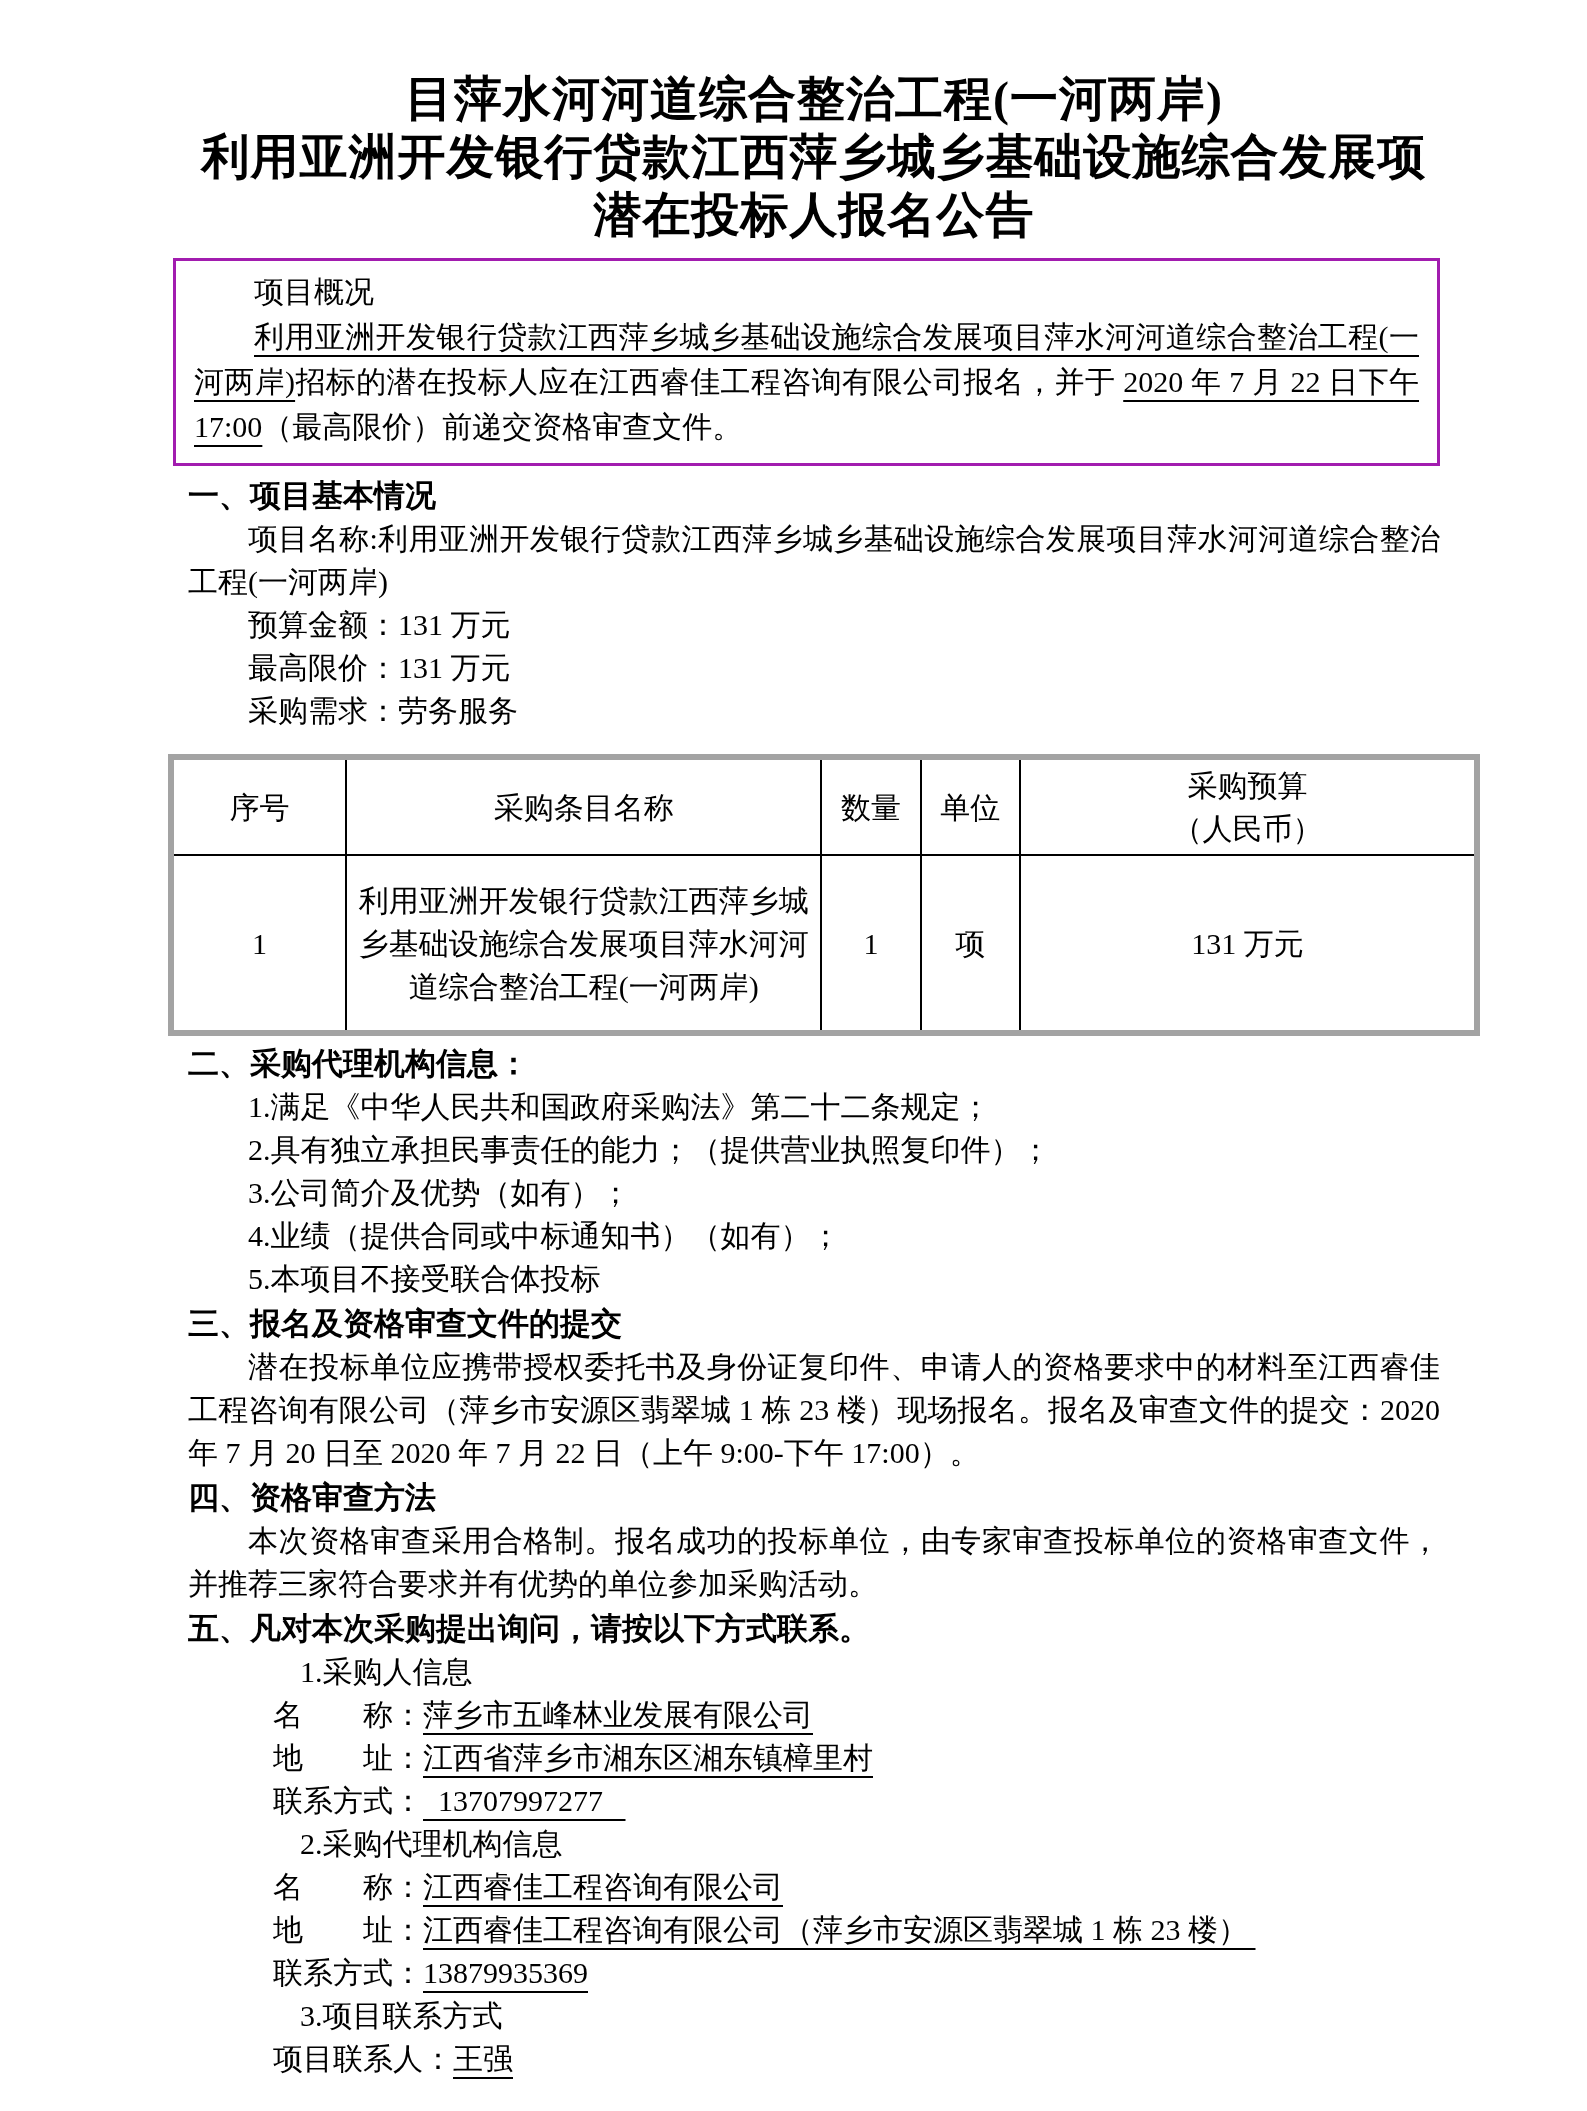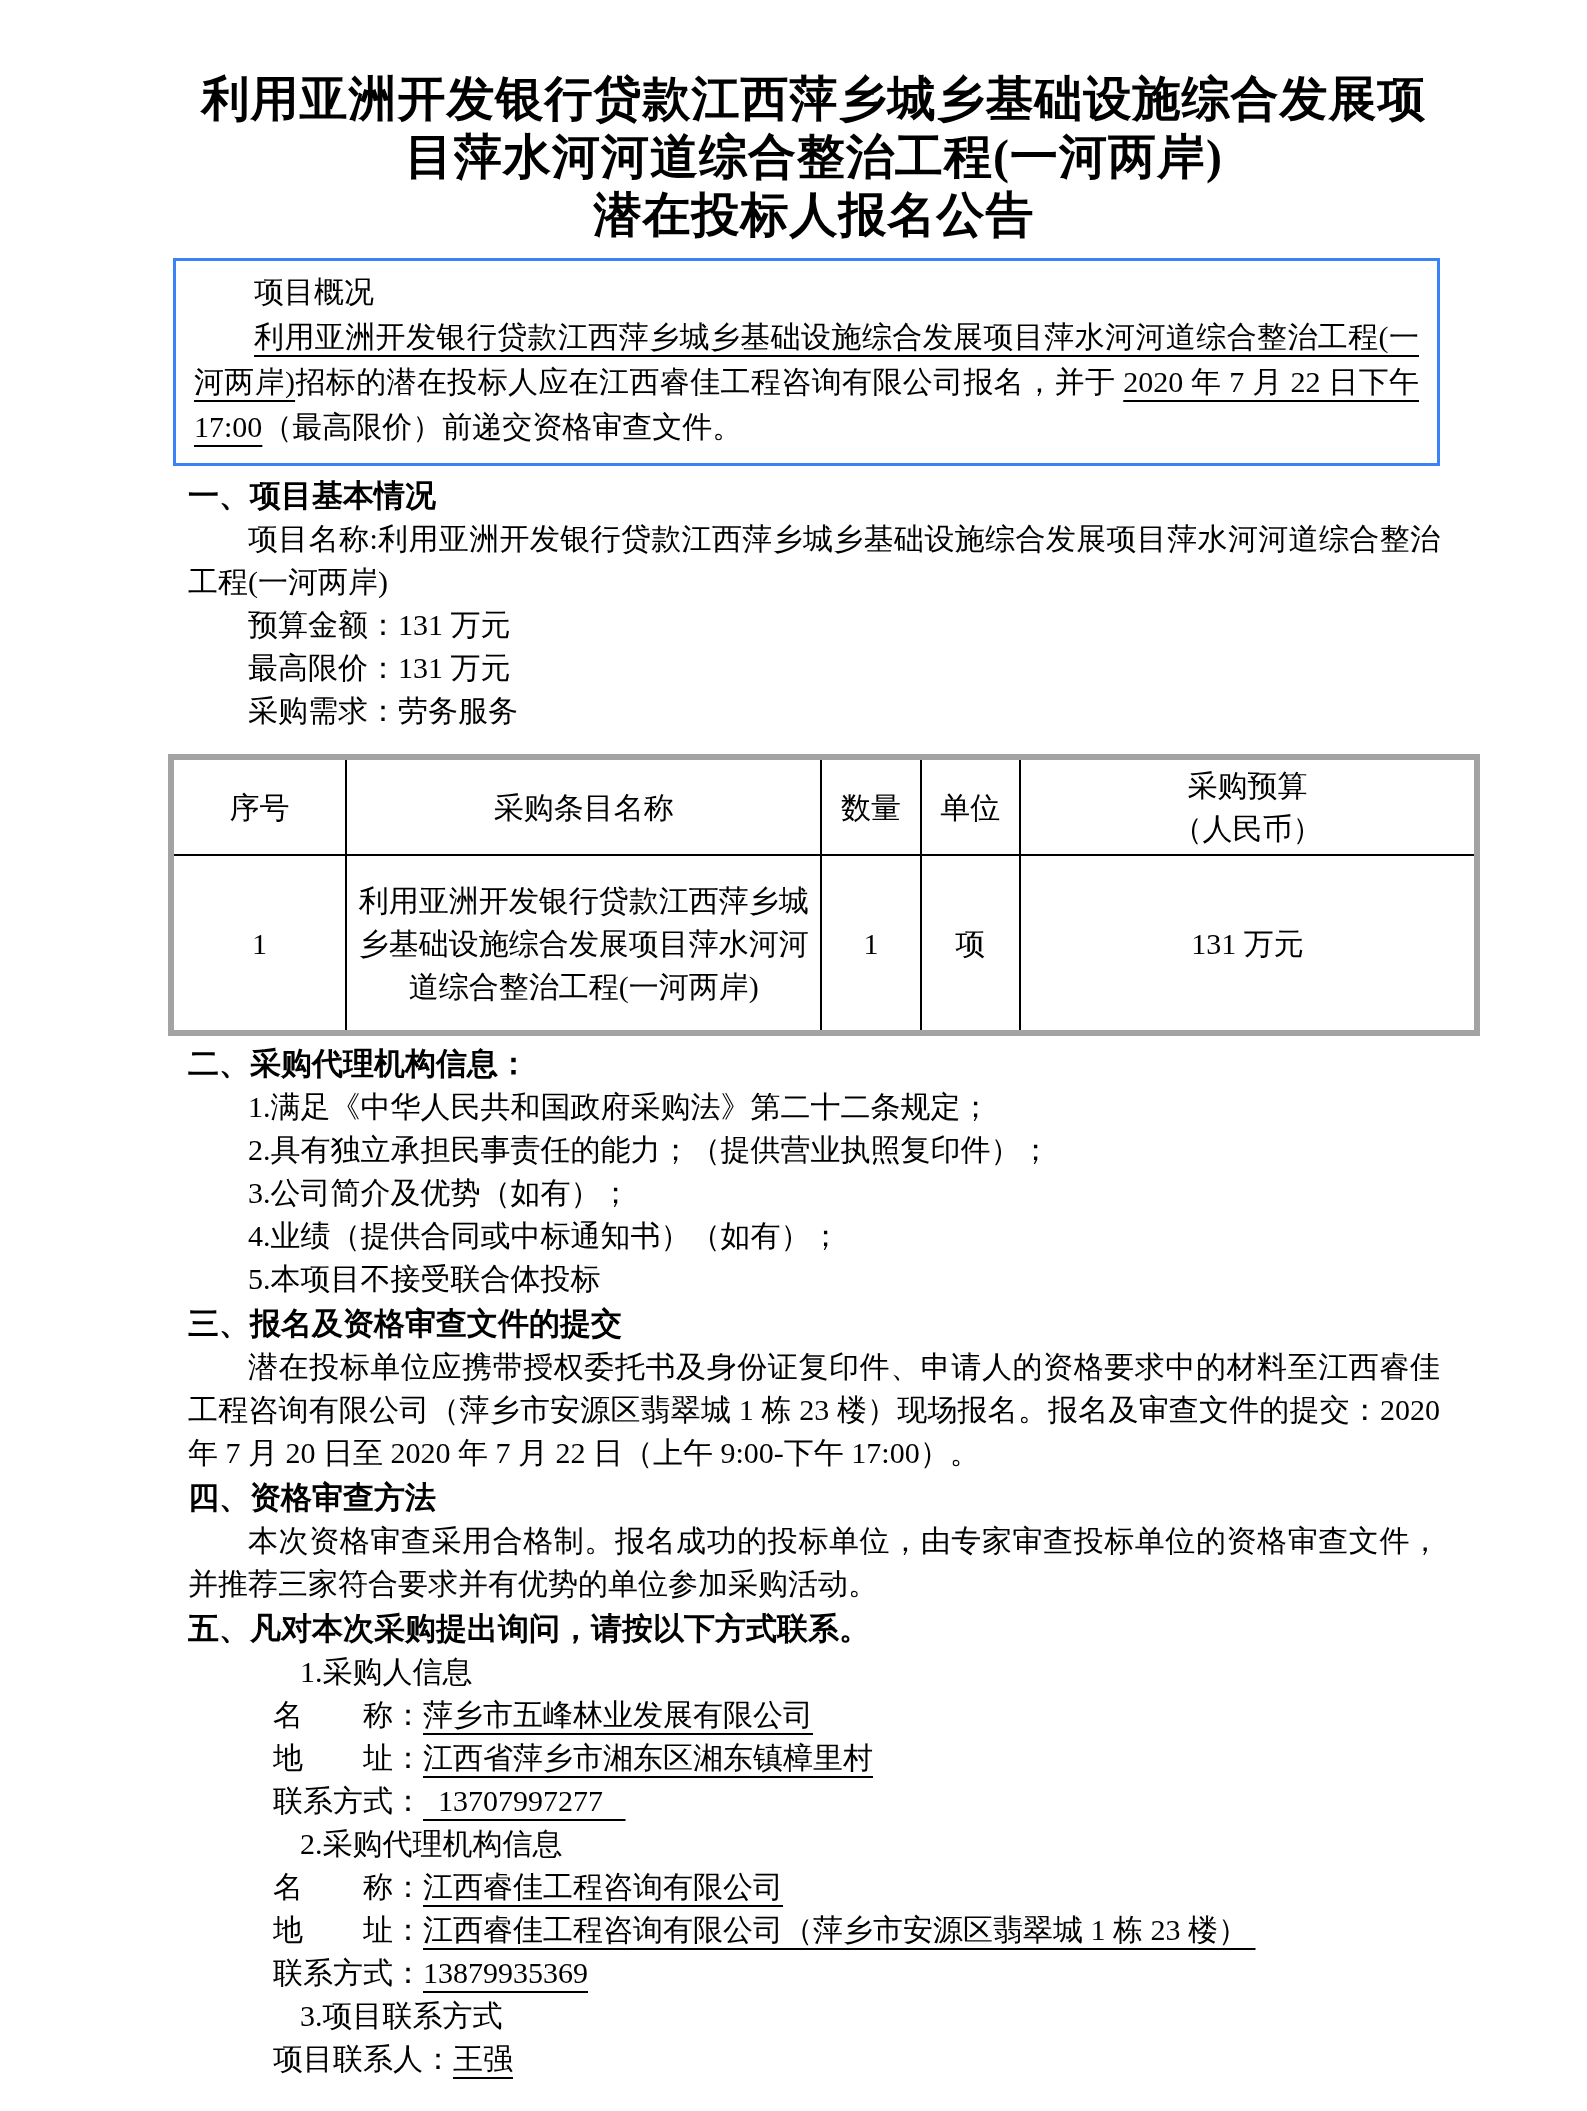--- a/index.html
+++ b/index.html
@@ -6,21 +6,21 @@
   html,body { background:#ffffff; }
   .page {
     width:1587px; height:2111px; margin:0 auto; background:#fff; color:#000;
     font-family:"Liberation Serif","DejaVu Serif",serif;
     font-size:30px; line-height:43px;
     padding:70px 147px 0 188px; overflow:hidden;
   }
   .doc-title { font-weight:bold; font-size:48px; line-height:58px; text-align:center; letter-spacing:1px; }
   .title-line { display:block; }
   .overview-box {
-    border:3px solid #3b82f6; margin:14px 0 8px -15px;
+    border:3px solid #a21caf; margin:14px 0 8px -15px;
     padding:8px 18px 14px 18px; line-height:45px; text-align:justify;
   }
   .indent { text-indent:2em; }
   .justify { text-align:justify; }
   .u { text-decoration:underline; text-underline-offset:8px; text-decoration-thickness:2px; }
   .sec {
     font-family:Liberation Sans, sans-serif;
     font-weight:bold; font-size:31px; line-height:43px; margin-top:2px;
   }
   .item { padding-left:60px; }
@@ -38,22 +38,22 @@
   .doc-table thead th { height:88px; }
   .cell-name { padding:10px 40px; }
   .doc-table tbody td { height:178px; }
 </style>
 </head>
 <body>
 
 <div class="page">
 
   <h1 class="doc-title">
+    <span class="title-line">目萍水河河道综合整治工程(一河两岸)</span>
     <span class="title-line">利用亚洲开发银行贷款江西萍乡城乡基础设施综合发展项</span>
-    <span class="title-line">目萍水河河道综合整治工程(一河两岸)</span>
     <span class="title-line">潜在投标人报名公告</span>
   </h1>
 
   <div class="overview-box">
     <p class="indent">项目概况</p>
     <p class="indent"><span class="u">利用亚洲开发银行贷款江西萍乡城乡基础设施综合发展项目萍水河河道综合整治工程(一河两岸)</span><span>招标的潜在投标人应在江西睿佳工程咨询有限公司报名，并于 </span><span class="u">2020 年 7 月 22 日下午 17:00</span><span>（最高限价）前递交资格审查文件。</span></p>
   </div>
 
   <h2 class="sec">一、项目基本情况</h2>
   <p class="indent justify">项目名称:利用亚洲开发银行贷款江西萍乡城乡基础设施综合发展项目萍水河河道综合整治工程(一河两岸)</p>

